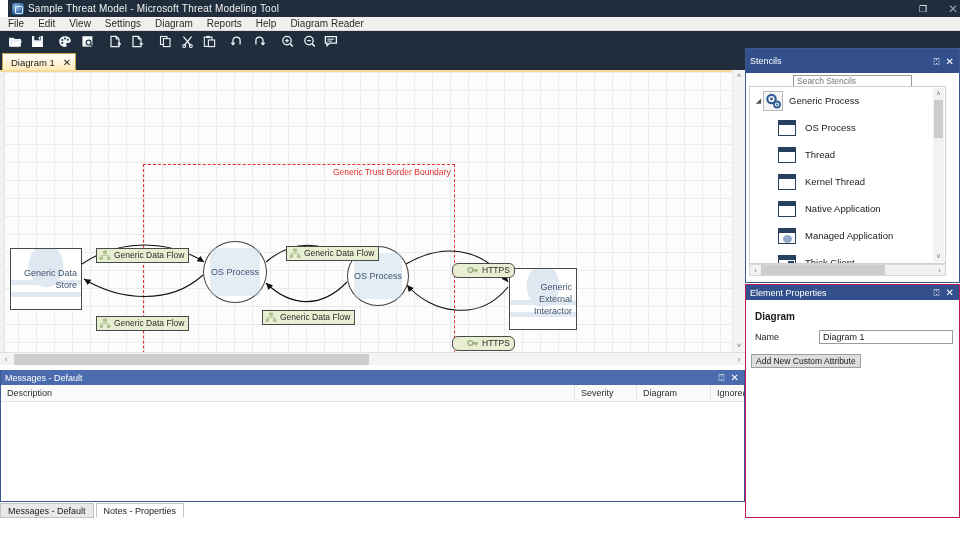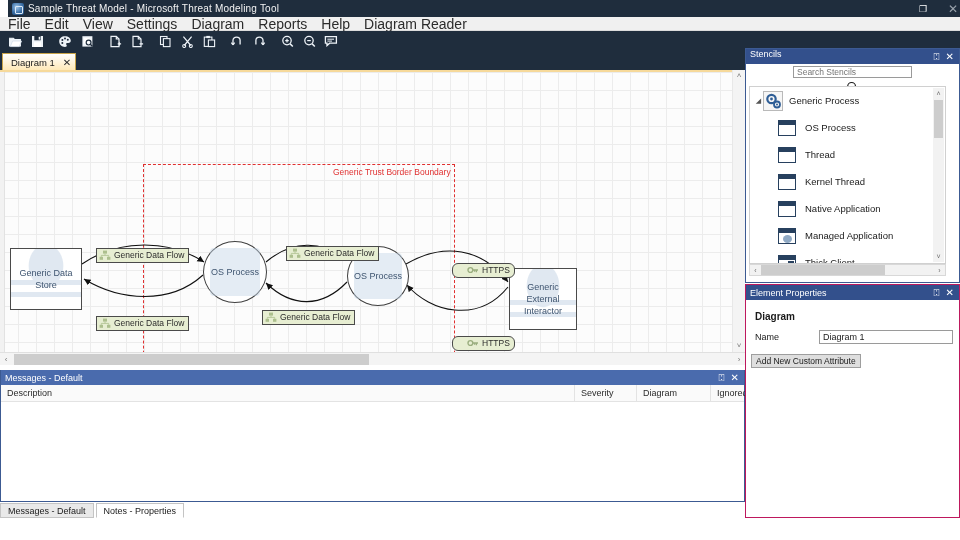--- a/index.html
+++ b/index.html
@@ -34,21 +34,21 @@
     width:30px; height:17px; display:flex; align-items:center; justify-content:center;
     font-size:11px; color:#e6e6e6;
   }
   .winbtn.restore-glyph { font-size:9px; color:#ffffff; }
   .winbtn.close-glyph { color:#9aa3ac; font-size:12px; }
 
   
   #menubar {
     position:absolute; left:0; top:17px; width:960px; height:14px;
     background:#f0f0f0; border-bottom:1px solid #dcdcdc;
-    display:flex; align-items:center; font-size:14px; color:#2b2b2b;
+    display:flex; align-items:center; font-size:10px; color:#2b2b2b;
   }
   .menu-item { padding:0 7px; white-space:nowrap; line-height:14px; }
   .menu-item:first-child { padding-left:8px; }
 
   
   #toolbar {
     position:absolute; left:0; top:31px; width:960px; height:20px;
     background:#1f2d3d;
     display:flex; align-items:center; padding-left:4px;
   }
@@ -97,21 +97,21 @@
   #trust-boundary {
     position:absolute; left:143px; top:92px; width:312px; height:230px;
     border:1px dashed #e03030;
   }
   #trust-boundary-label {
     position:absolute; left:333px; top:95px;
     font-size:8.5px; color:#e03030; white-space:nowrap;
   }
   .boxnode {
     background:#ffffff; border:1px solid #4a4a4a;
-    display:flex; align-items:center; justify-content:center; text-align:center;
+    display:flex; align-items:center; justify-content:center; text-align:right;
     font-size:9px; color:#3f5570; line-height:12px;
     position:absolute;
   }
   .boxnode .glyphbg {
     position:absolute; inset:0; opacity:.30;
     background:
       radial-gradient(ellipse at 50% 28%, #9bb6d2 0 34%, transparent 36%),
       linear-gradient(to bottom, transparent 52%, #9bb6d2 52% 60%, transparent 60%),
       linear-gradient(to bottom, transparent 72%, #9bb6d2 72% 80%, transparent 80%);
   }
@@ -190,22 +190,22 @@
     margin-right:2px;
   }
   .btab.active { background:#ffffff; border-bottom-color:#ffffff; font-weight:normal; }
 
   
   #stencils-panel {
     position:absolute; left:745px; top:48px; width:215px; height:235px;
     background:#ffffff; border:1px solid #3c5a92;
   }
   #stencils-header {
-    height:15px; background:#33508c; color:#ffffff;
-    display:flex; align-items:flex-start; font-size:9px; padding-left:4px;
+    height:24px; background:#33508c; color:#ffffff;
+    display:flex; align-items:center; font-size:9px; padding-left:4px;
   }
   #stencils-header .hdr-btns { margin-left:auto; display:flex; gap:6px; padding-right:5px; }
   #stencils-header .hdr-btns span { font-size:10px; line-height:15px; }
   #stencil-search-row {
     height:18px; display:flex; align-items:center; padding:2px 3px 2px 3px; gap:3px;
     background:#ffffff;
     flex-direction:column;
   }
   #stencil-search {
     flex:1; height:14px; border:1px solid #9a9a9a; background:#ffffff;

